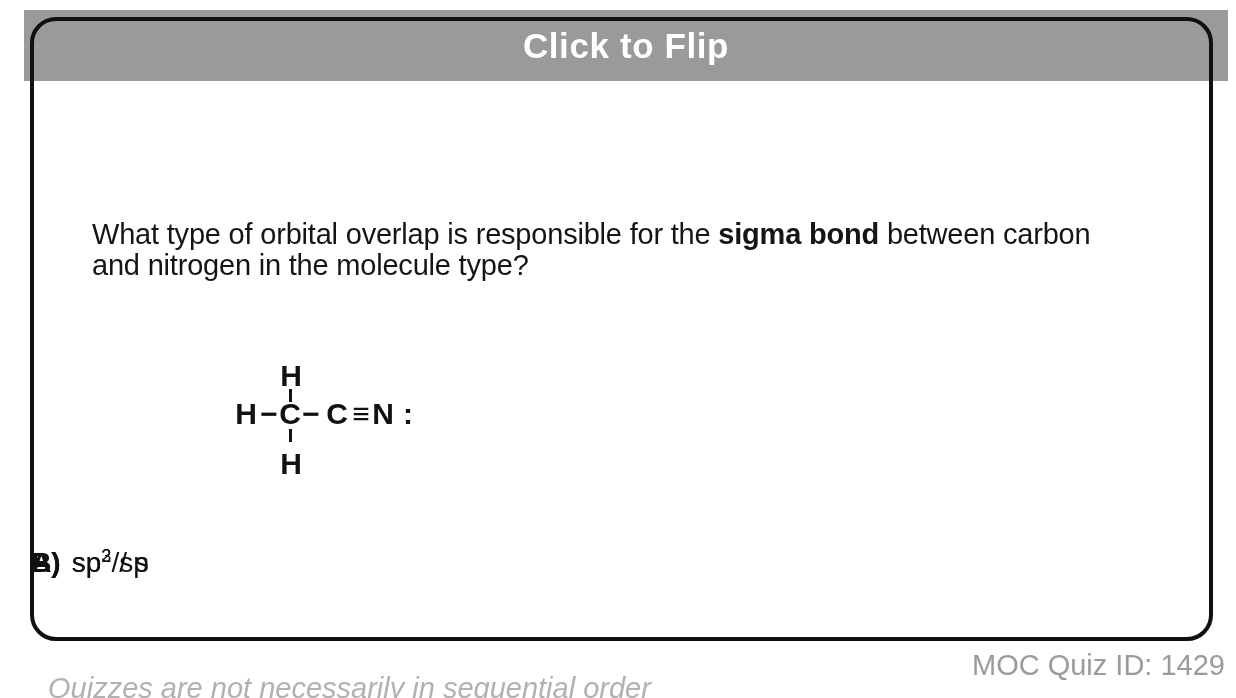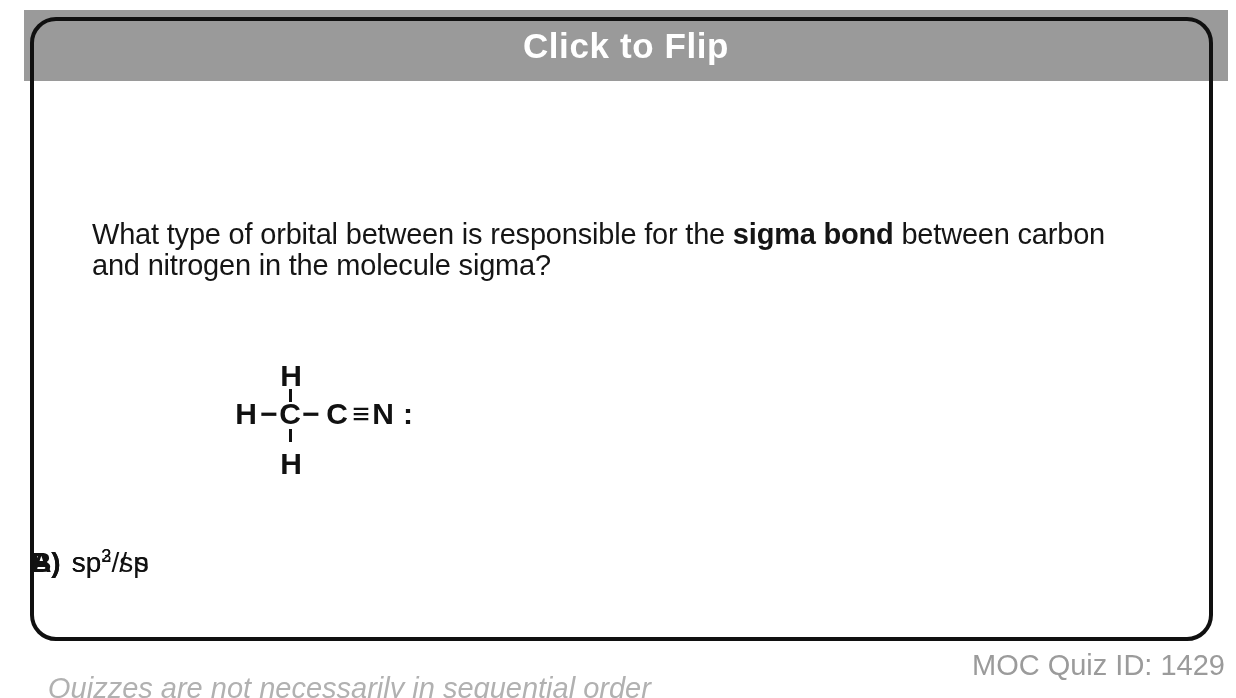--- a/index.html
+++ b/index.html
@@ -84,22 +84,22 @@
 
 <div class="stage">
 
   <div class="flip-bar">
     <span class="flip-label">Click to Flip</span>
   </div>
 
   <div class="card"></div>
 
   <div class="question">
-    <div><span>What type of orbital between is responsible for the </span><b>sigma bond</b><span> between carbon</span></div>
-    <div>and nitrogen in the molecule sigma?</div>
+    <div><span>What type of orbital overlap is responsible for the </span><b>sigma bond</b><span> between carbon</span></div>
+    <div>and nitrogen in the molecule type?</div>
   </div>
 
   <div class="molecule">
     <span class="mol-top-h">H</span>
     <div class="vbond vbond-top"></div>
     <div class="mol-row">
       <span>H</span>
       <span>−</span>
       <span>C</span>
       <span>−</span>

